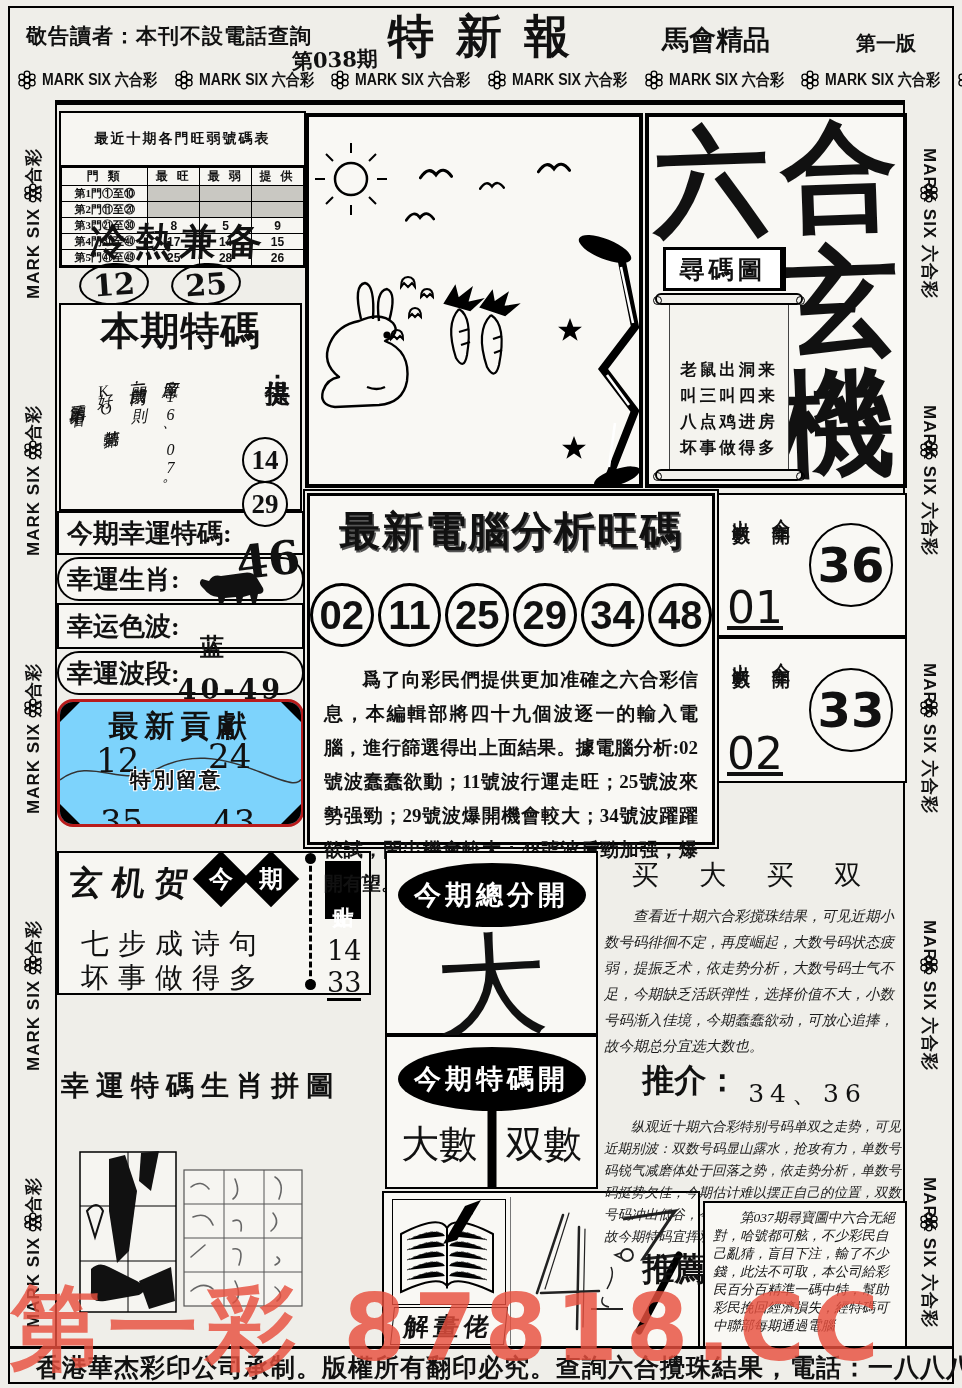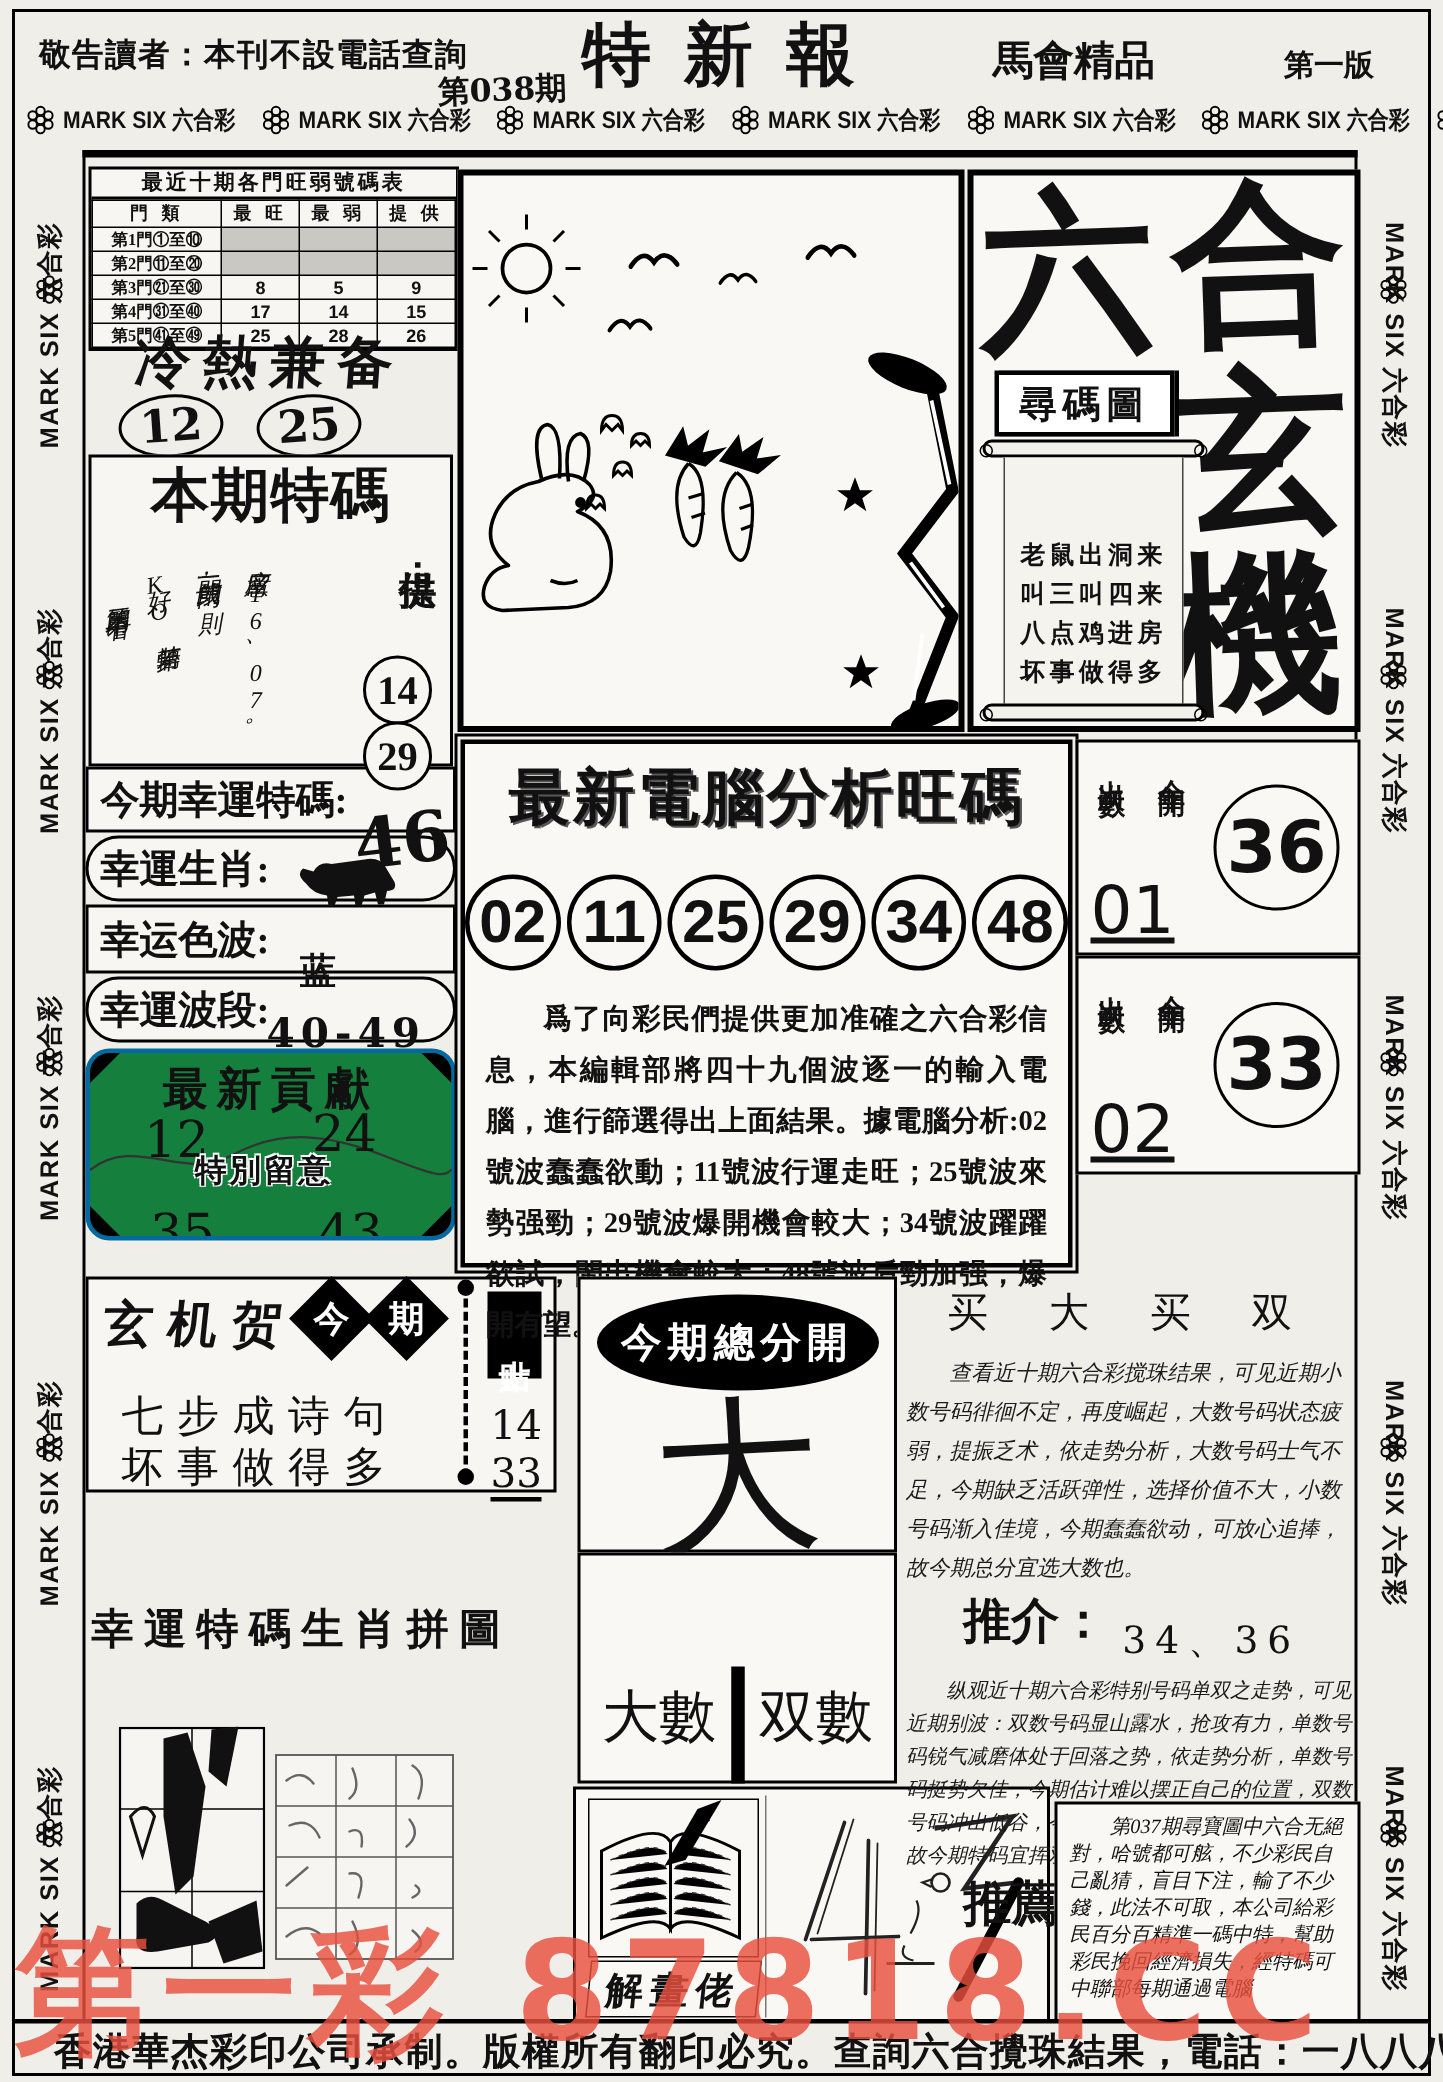--- a/index.html
+++ b/index.html
@@ -26,21 +26,21 @@
   .side-item{width:40px;height:205px;display:flex;flex-direction:column;align-items:center;justify-content:center;gap:8px;}
   .side-item .txt{white-space:nowrap;font:700 17px "Liberation Sans",sans-serif;letter-spacing:1px;}
   .side-l .txt{transform:rotate(-90deg);}
   .side-r .txt{transform:rotate(90deg);}
 
   
   .main{left:55px;top:100px;width:850px;height:1246px;border-left:2px solid #000;border-right:2px solid #000;border-top:5px solid #000;box-sizing:border-box;}
 
   
   .hottable{left:2px;top:6px;width:243px;border:2px solid #000;background:#f7f6f2;}
-  .hottable .ttl{font-size:14px;font-weight:900;text-align:center;letter-spacing:2px;border-bottom:2px solid #000;padding:0 0;}
+  .hottable .ttl{font-size:14px;font-weight:900;text-align:center;letter-spacing:2px;border-bottom:2px solid #000;padding:17px 0;}
   .hottable table{border-collapse:collapse;width:100%;}
   .hottable td{border:1px solid #000;font:700 12px "Liberation Sans",sans-serif;text-align:center;height:14px;padding:0;}
   .hottable td.g{font-size:11px;font-family:"Liberation Serif",serif;white-space:nowrap;}
   .hottable tr.hd td{font-size:12px;letter-spacing:3px;font-family:"Liberation Serif",serif;}
   .hottable td.shade{background:#c9c8c2;}
 
   .coldhot{left:2px;top:112px;width:242px;text-align:center;font-size:37px;font-weight:900;letter-spacing:8px;transform:skewX(-4deg);font-family:"DejaVu Serif",serif;}
 
   .circ{display:inline-flex;align-items:center;justify-content:center;border:2px solid #000;border-radius:50%;}
   .pairwrap{left:22px;top:158px;display:flex;gap:22px;}
@@ -59,21 +59,21 @@
   
   .lrow{left:0;width:247px;height:44px;border:2px solid #000;box-sizing:border-box;display:flex;align-items:center;padding-left:8px;font-size:26px;font-weight:900;background:#f7f6f2;overflow:visible;}
   .round{border-radius:22px;}
   .hw{font-family:"DejaVu Serif",serif;font-weight:700;}
   .v46{position:absolute;right:2px;top:20px;font-size:46px;transform:rotate(-7deg);z-index:4;}
   .goat{position:absolute;right:38px;top:8px;width:66px;height:40px;z-index:4;}
   .vblue{position:absolute;right:78px;bottom:-16px;font-size:24px;z-index:4;}
   .vrange{position:absolute;right:18px;bottom:-12px;font-size:27px;letter-spacing:4px;z-index:4;}
 
   
-  .contrib{left:0;top:594px;width:247px;height:128px;border:3px solid #0369a1;border-radius:16px;box-sizing:border-box;background:#15803d;overflow:hidden;}
+  .contrib{left:0;top:594px;width:247px;height:128px;border:3px solid #b91c1c;border-radius:16px;box-sizing:border-box;background:#7dd3fc;overflow:hidden;}
   .contrib .ttl{text-align:center;font-size:30px;font-weight:900;letter-spacing:6px;margin-top:4px;}
   .contrib .num{position:absolute;font-size:34px;font-family:"DejaVu Serif",serif;}
   .contrib .note{position:absolute;left:70px;top:64px;font-size:21px;font-weight:900;letter-spacing:2px;
                  text-shadow:-1px -1px 0 #fff,1px -1px 0 #fff,-1px 1px 0 #fff,1px 1px 0 #fff;z-index:2;}
   .corner{position:absolute;width:0;height:0;border-style:solid;}
 
   
   .mystery{left:0;top:746px;width:314px;height:144px;border:2px solid #000;box-sizing:border-box;background:#f7f6f2;}
   .mystery .ttl{position:absolute;left:10px;top:8px;font-size:33px;font-weight:900;transform:skewX(-6deg);letter-spacing:10px;}
   .diamond{position:absolute;top:6px;width:40px;height:40px;background:#000;transform:rotate(45deg);display:flex;align-items:center;justify-content:center;}
@@ -550,20 +550,21 @@
       <span class="code">02</span>
       <span class="bigball">33</span>
     </div>
 
     <div class="abs openbox" style="top:746px;height:184px">
       <div class="ellipse">今期總分開</div>
       <div class="bigchar">大</div>
     </div>
 
     <div class="abs openbox" style="top:930px;height:154px">
+      <div class="ellipse">今期特碼開</div>
       <div class="stem"></div>
       <div class="duo">
         <span>大數</span>
         <span>双數</span>
       </div>
     </div>
 
     <div class="abs interp">
       <div class="bookbox">
         <svg width="109" height="101" viewBox="0 0 109 101">

